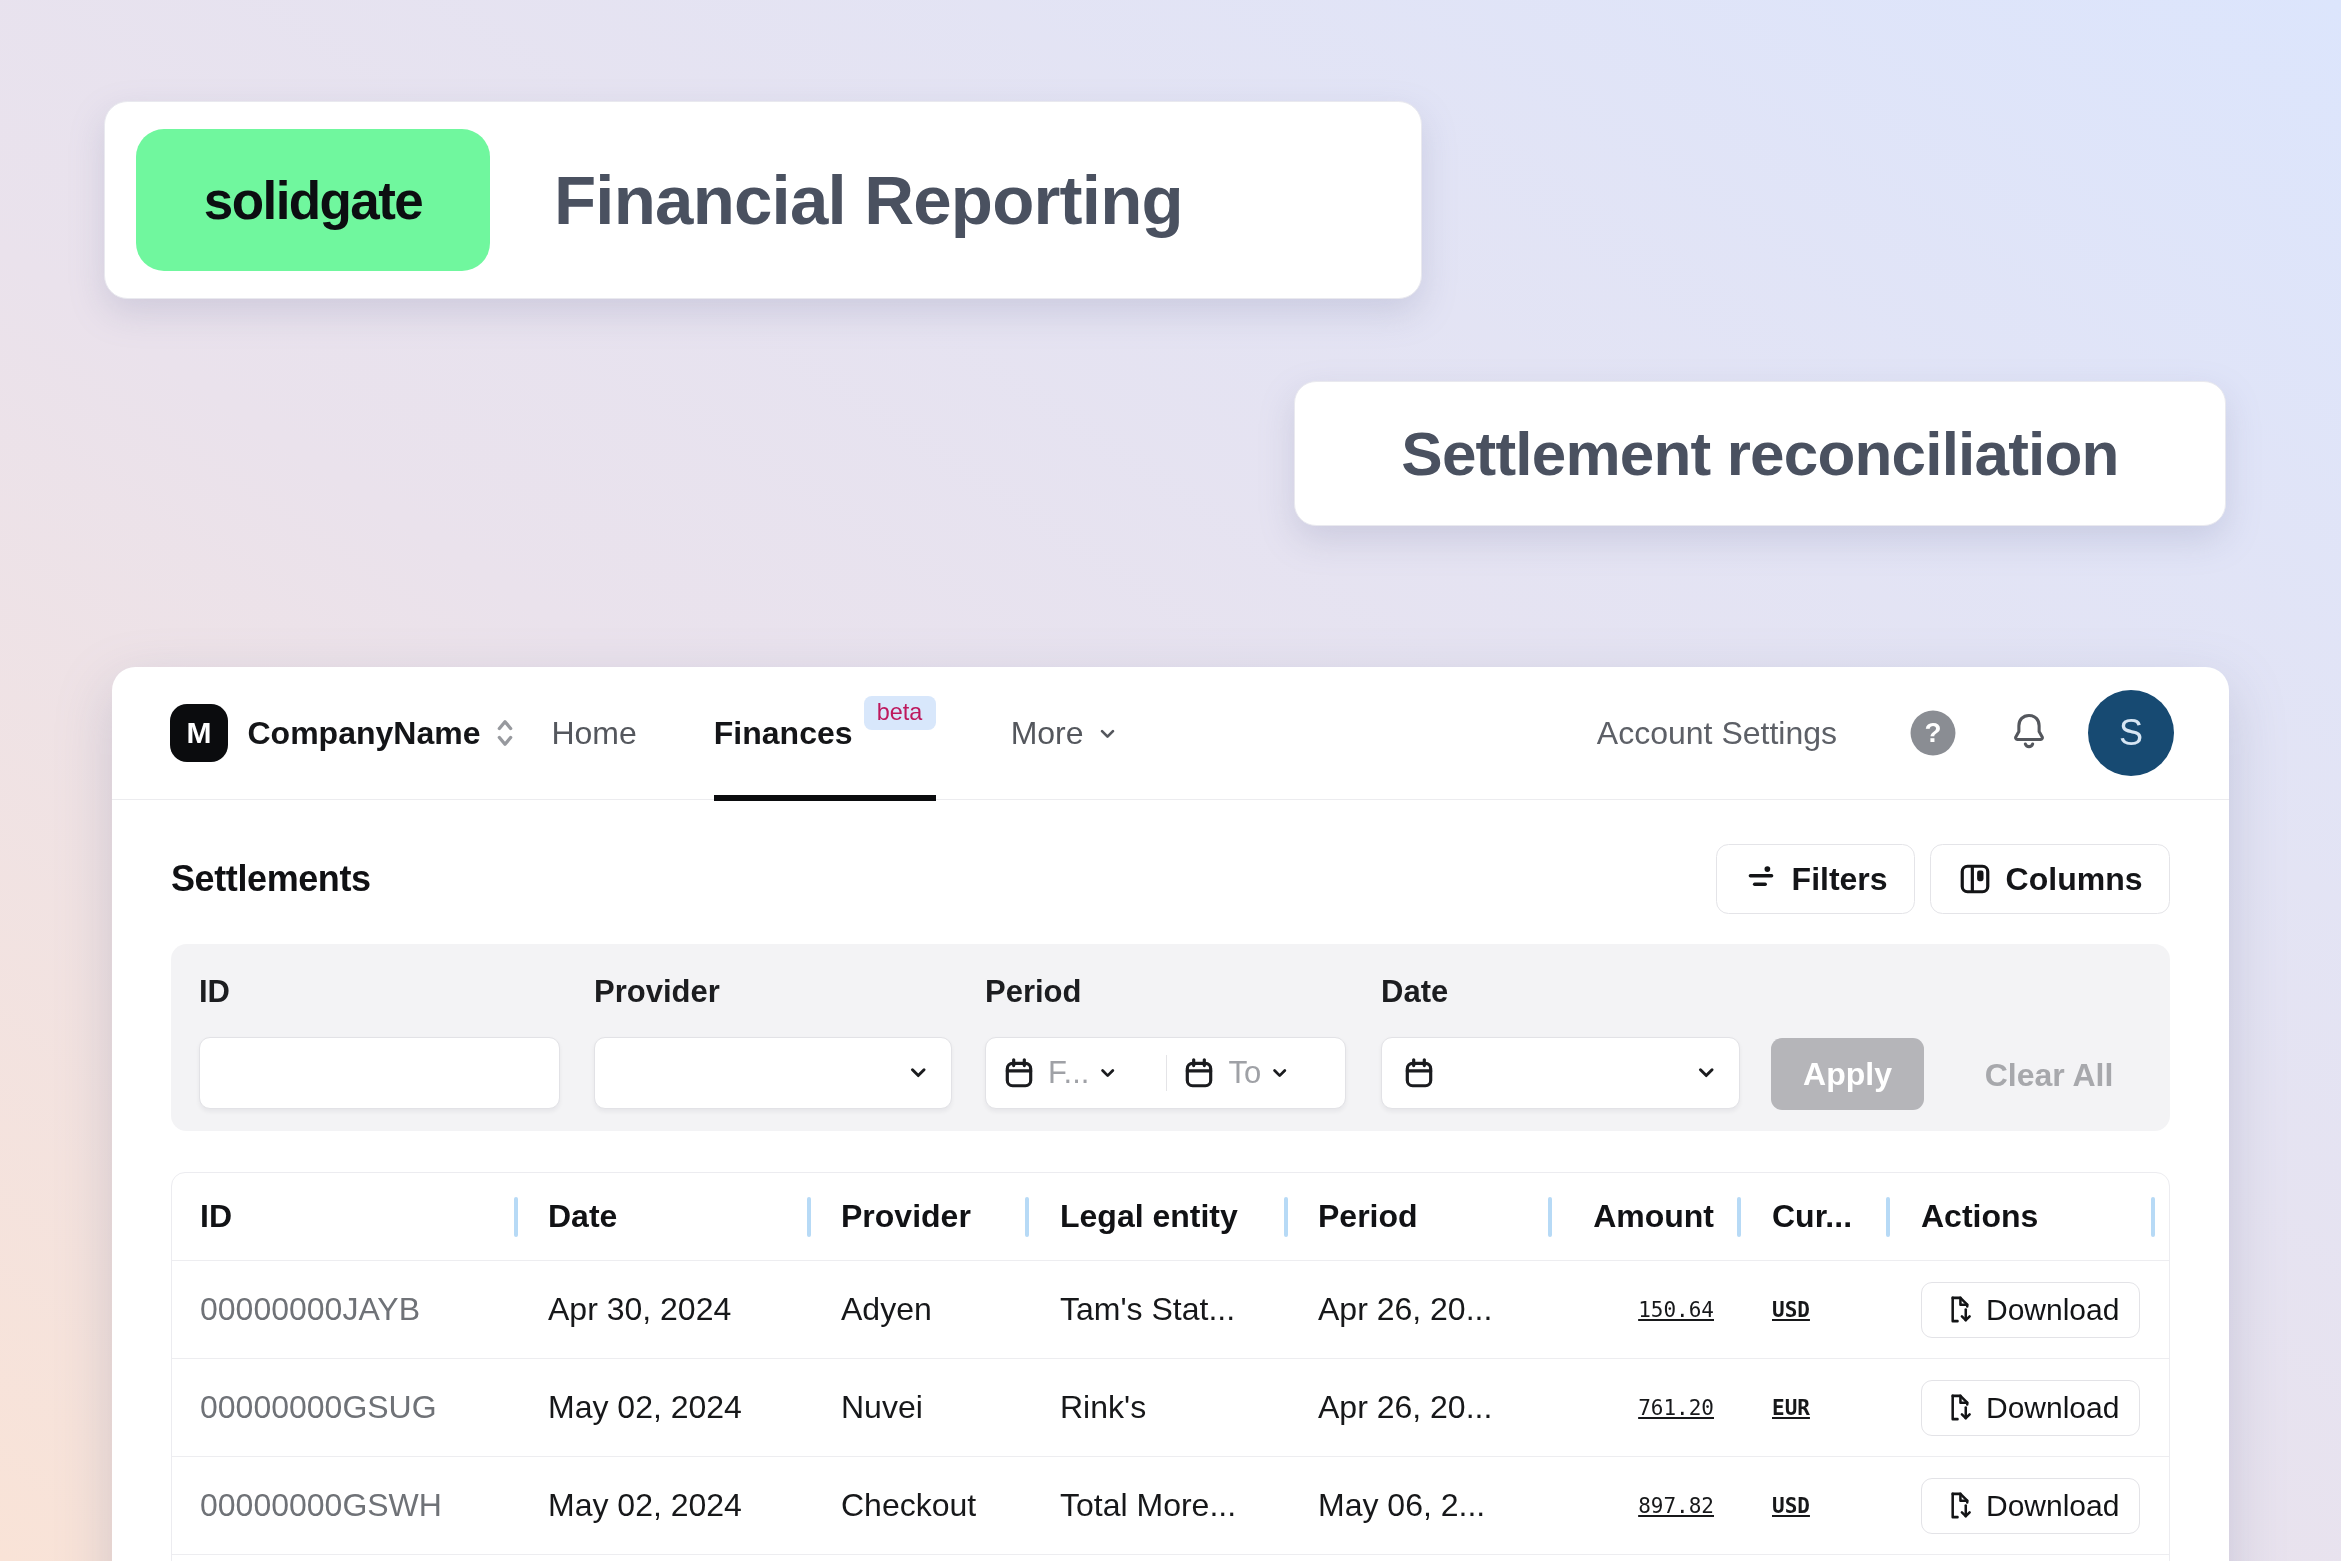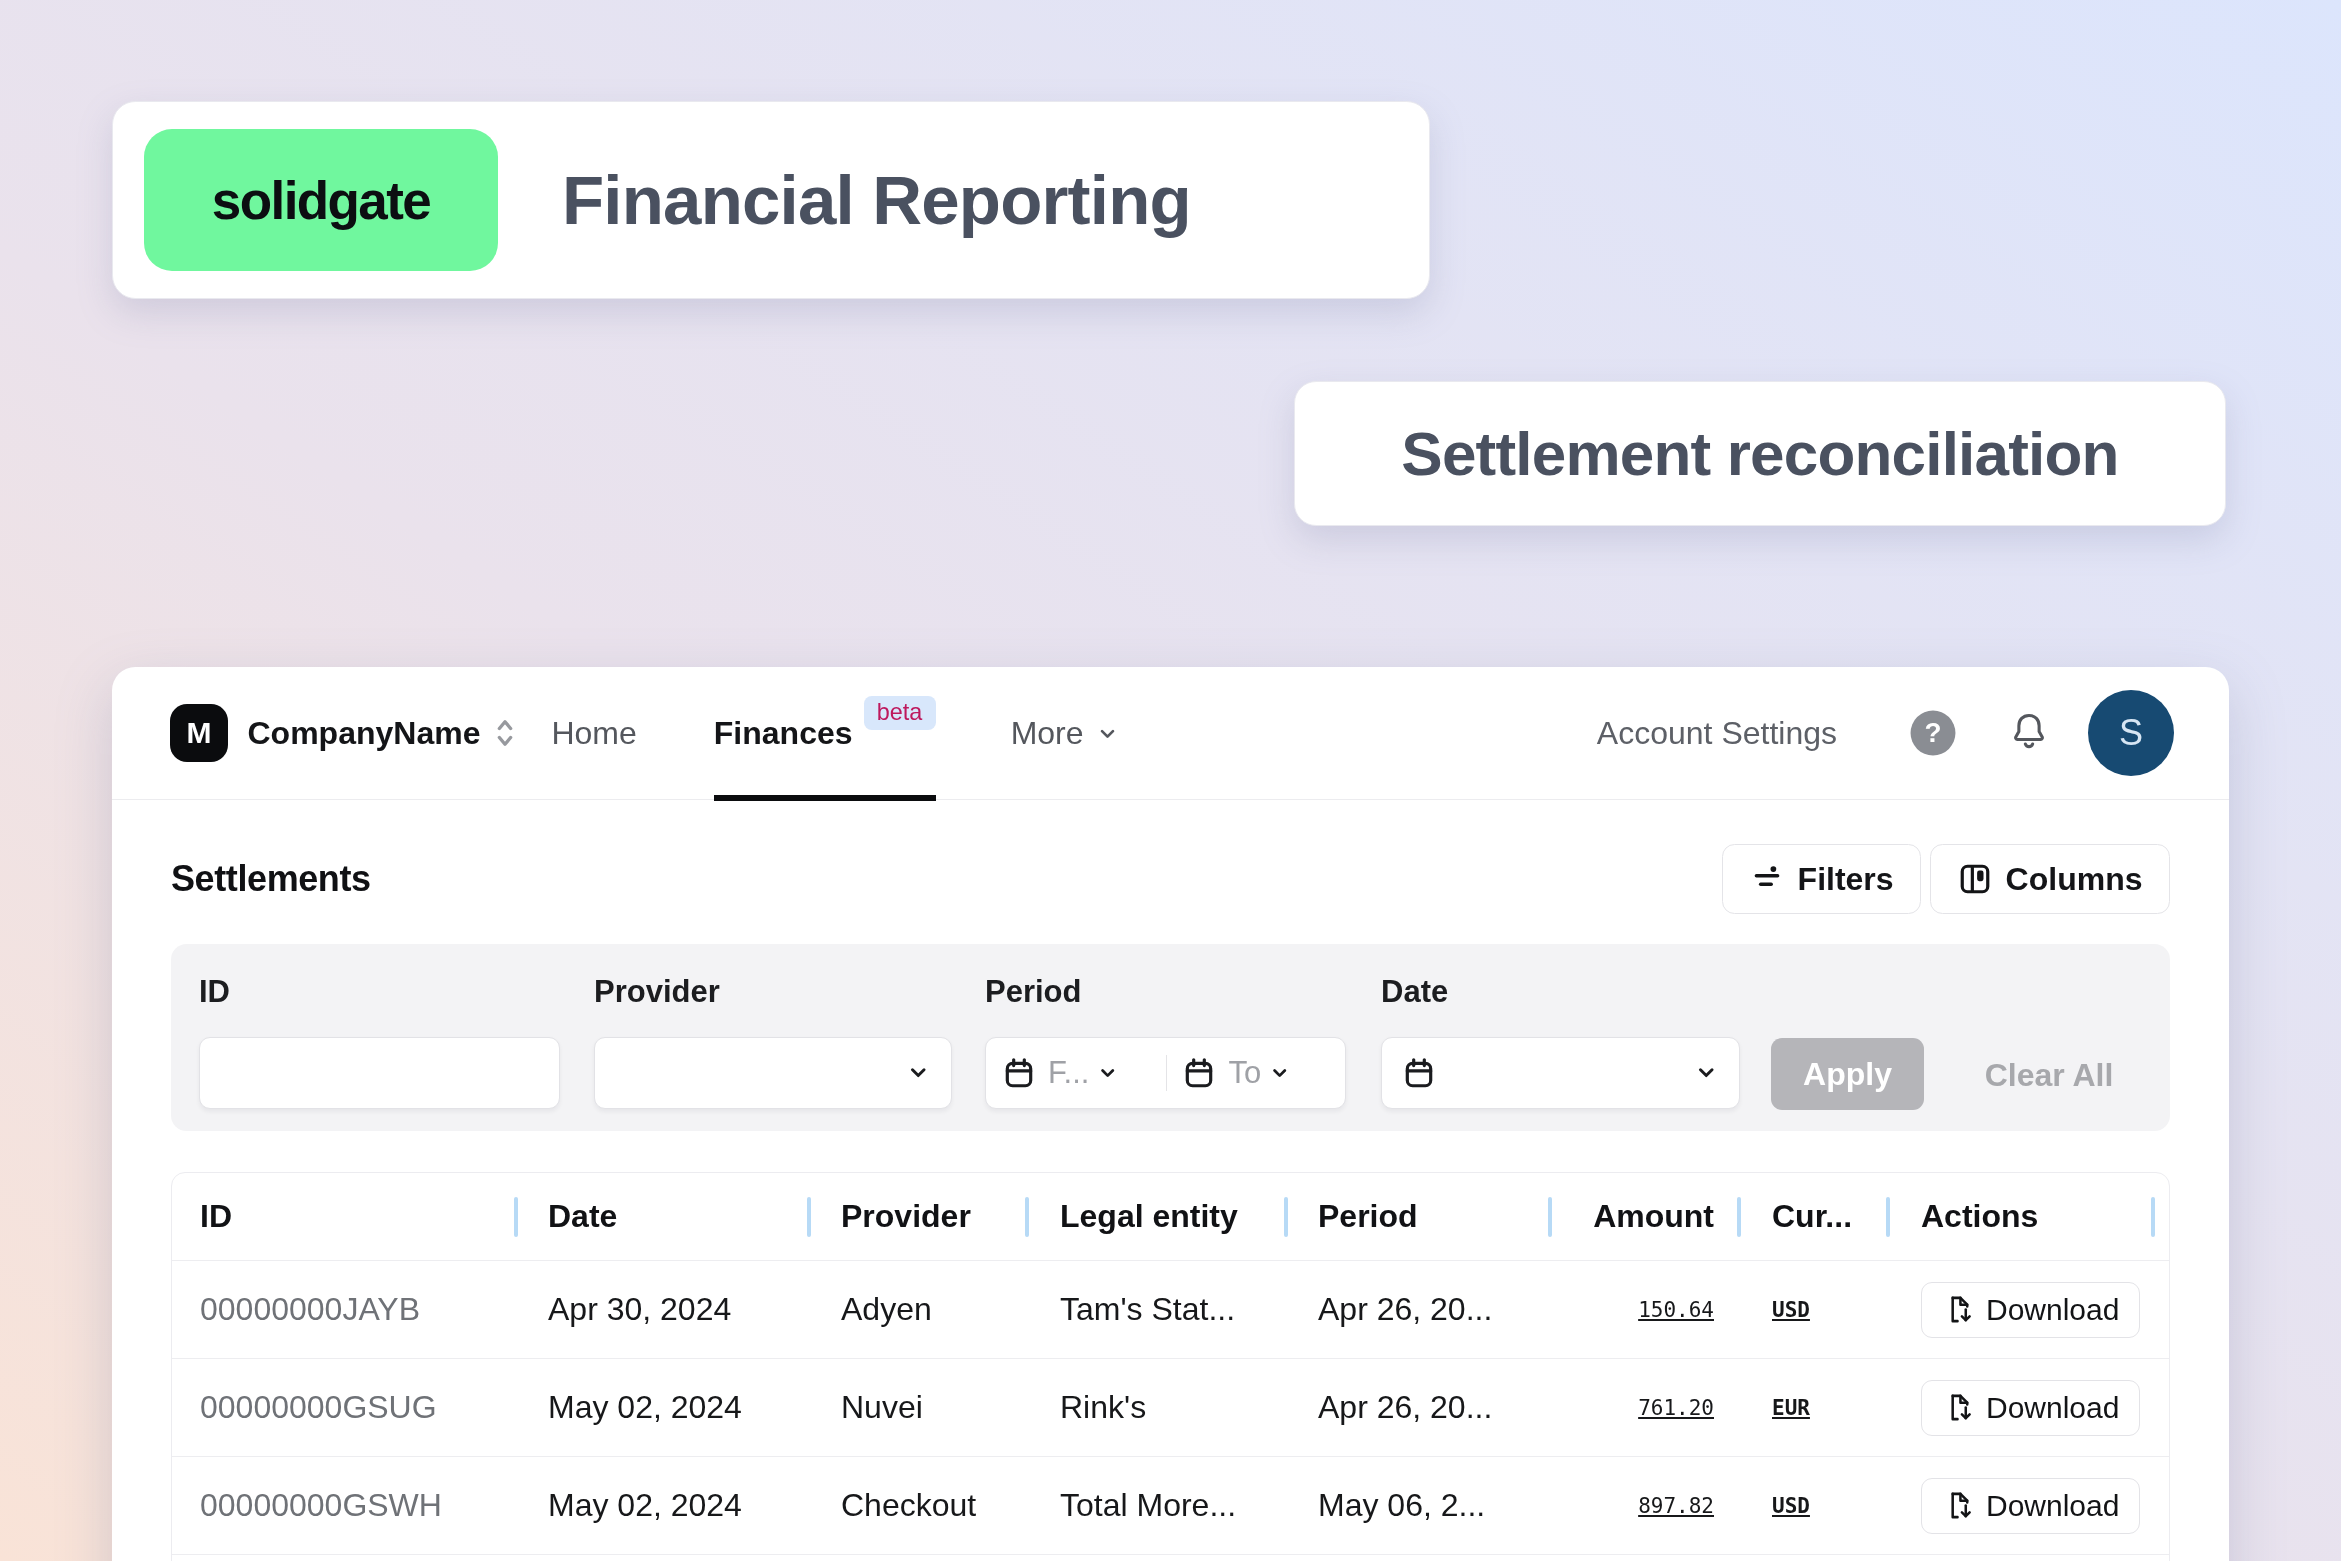--- a/index.html
+++ b/index.html
@@ -7,21 +7,21 @@
   body {
     font-family:"Liberation Sans", sans-serif;
     background:linear-gradient(to top right, #f9e3d7 0%, #eae2ec 42%, #dce5fc 100%);
     position:relative; color:#17181a;
   }
   .card {
     position:absolute; background:#ffffff; border:1.6px solid #e9e9ef;
     box-shadow:0 14px 34px rgba(130,135,170,.25); border-radius:23.4px;
   }
   
-  .hero-card { left:112px; top:101px; width:1318px; height:198px; display:flex; align-items:center; padding-left:31px; }
+  .hero-card { left:104px; top:101px; width:1318px; height:198px; display:flex; align-items:center; padding-left:31px; }
   .brand-pill {
     width:354px; height:142px; border-radius:28px; background:#70f79e;
     display:flex; align-items:center; justify-content:center;
   }
   .brand-pill span { font-size:53px; font-weight:600; letter-spacing:-1.6px; color:#0c0e11; }
   .hero-title { margin-left:64px; font-size:69px; font-weight:600; letter-spacing:-0.8px; color:#4a5160; }
   
   .tag-card { left:1294px; top:381px; width:932px; height:145px; border-radius:22px; display:flex; align-items:center; justify-content:center; }
   .tag-title { font-size:62px; font-weight:600; letter-spacing:-0.8px; color:#4a5160; }
   
@@ -53,21 +53,21 @@
   .acct { font-size:32px; color:#5d6067; cursor:pointer; }
   .icon-btn { display:flex; align-items:center; justify-content:center; cursor:pointer; }
   .help { margin-left:72px; }
   .bell { margin-left:50px; }
   .avatar { margin-left:37px; width:86px; height:86px; border-radius:50%; background:#174a72;
     display:flex; align-items:center; justify-content:center; color:#d7e6f4; font-size:36px; font-weight:500; }
   
   .content { padding:0 59px; }
   .page-head { margin-top:44px; height:70px; display:flex; align-items:center; }
   .page-title { font-size:36px; font-weight:700; color:#101114; letter-spacing:-0.4px; }
-  .head-btns { margin-left:auto; display:flex; gap:9px; }
+  .head-btns { margin-left:auto; display:flex; gap:15px; }
   .btn {
     height:70px; background:#ffffff; border:1.6px solid #e4e4e8; border-radius:12.5px;
     display:flex; align-items:center; padding:0 26.5px; gap:14px;
     font-size:32px; font-weight:600; color:#141518; cursor:pointer;
   }
   
   .filter-panel { position:relative; margin-top:30px; height:187px; background:#f3f3f5; border-radius:15.6px; }
   .fg { position:absolute; top:30px; }
   .fg .flabel { font-size:31px; font-weight:600; color:#1c1d20; line-height:36px; }
   .control {

